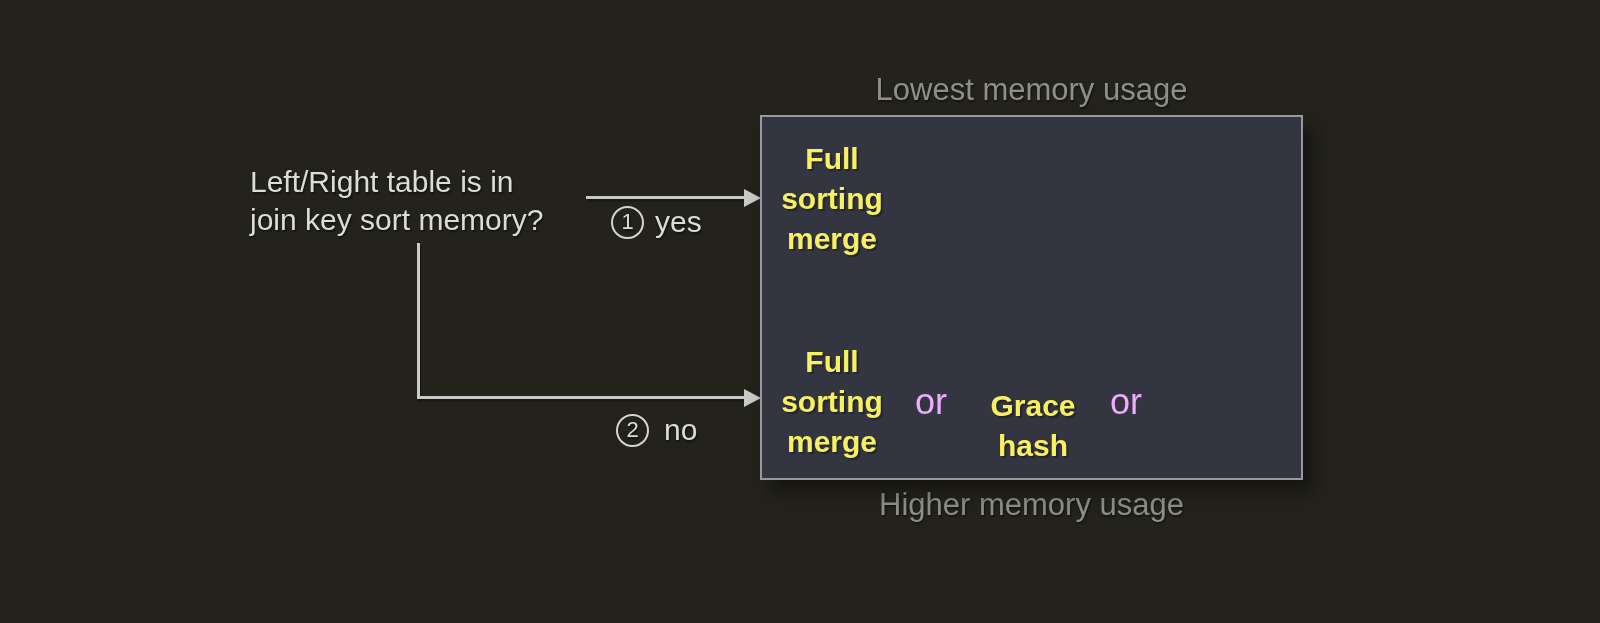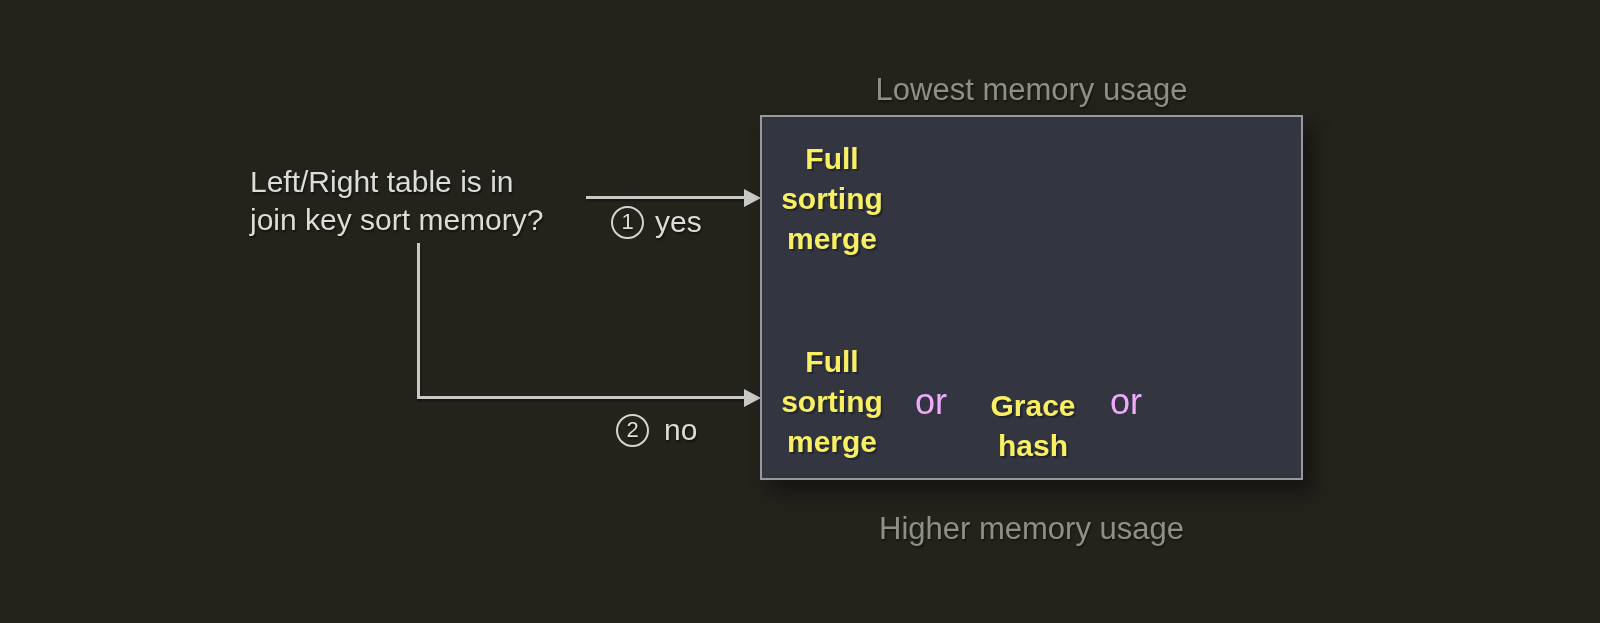--- a/index.html
+++ b/index.html
@@ -128,21 +128,21 @@
 
   <div class="line" style="left:417px; top:243px; width:3px; height:156px;"></div>
   <div class="line" style="left:417px; top:396px; width:327px; height:3px;"></div>
   <div class="arrowhead" style="left:744px; top:388.5px;"></div>
   <div class="branch-label" style="left:616px; top:413px; gap:15px;">
     <span class="circled-num">2</span>
     <span>no</span>
   </div>
 
   <div class="mem-caption" style="top:71px;">Lowest memory usage</div>
-  <div class="mem-caption" style="top:486px;margin-top:24px;">Higher memory usage</div>
+  <div class="mem-caption" style="top:486px;">Higher memory usage</div>
 
   <div class="algo-box">
 
     <div class="algo" style="left:5px; top:22px;">Full sorting merge</div>
 
     <div class="algo" style="left:5px; top:225px;">Full sorting merge</div>
 
     <div class="or-sep" style="left:153px; top:265px;">or</div>
 
     <div class="algo" style="left:206px; top:245px;margin-top:24px;">Grace hash</div>

